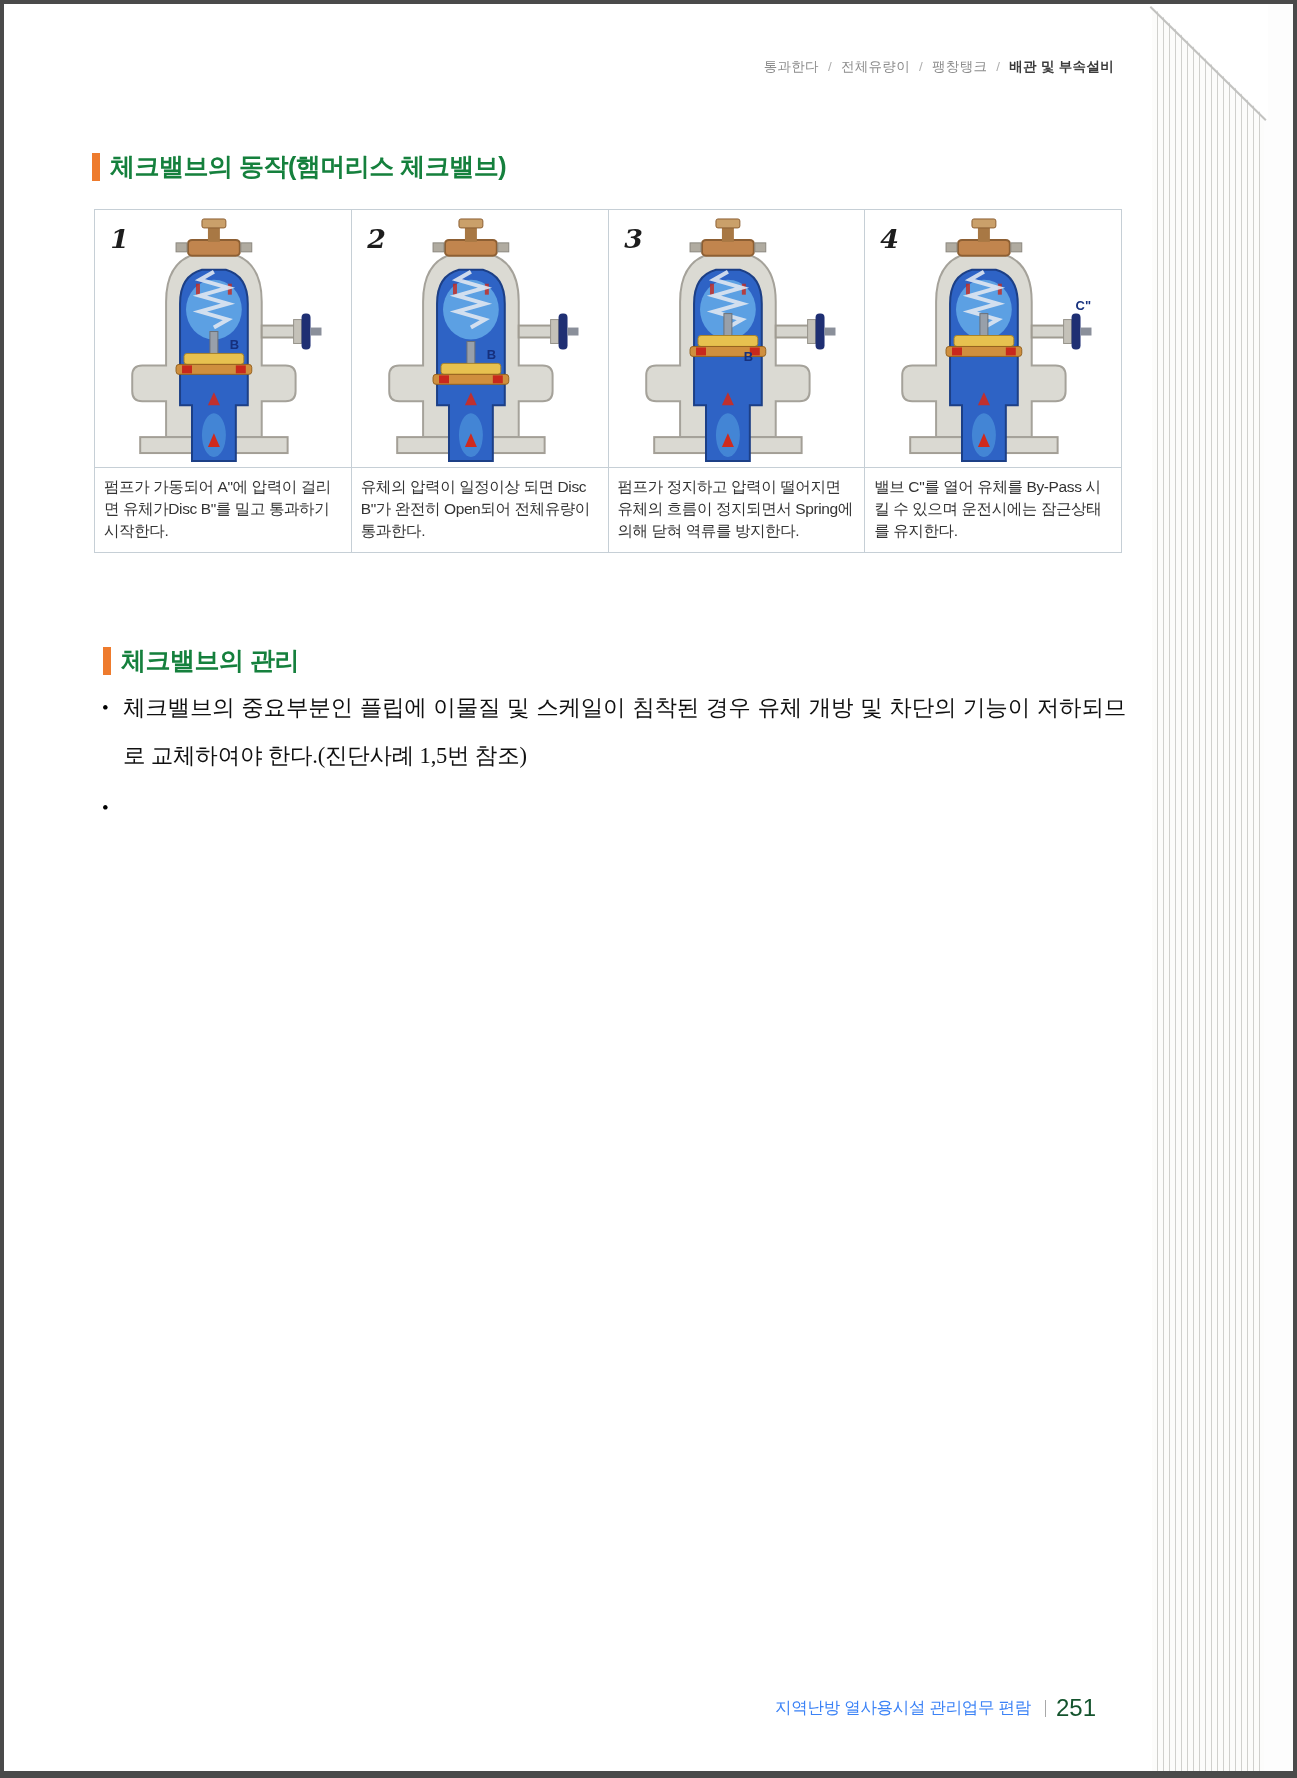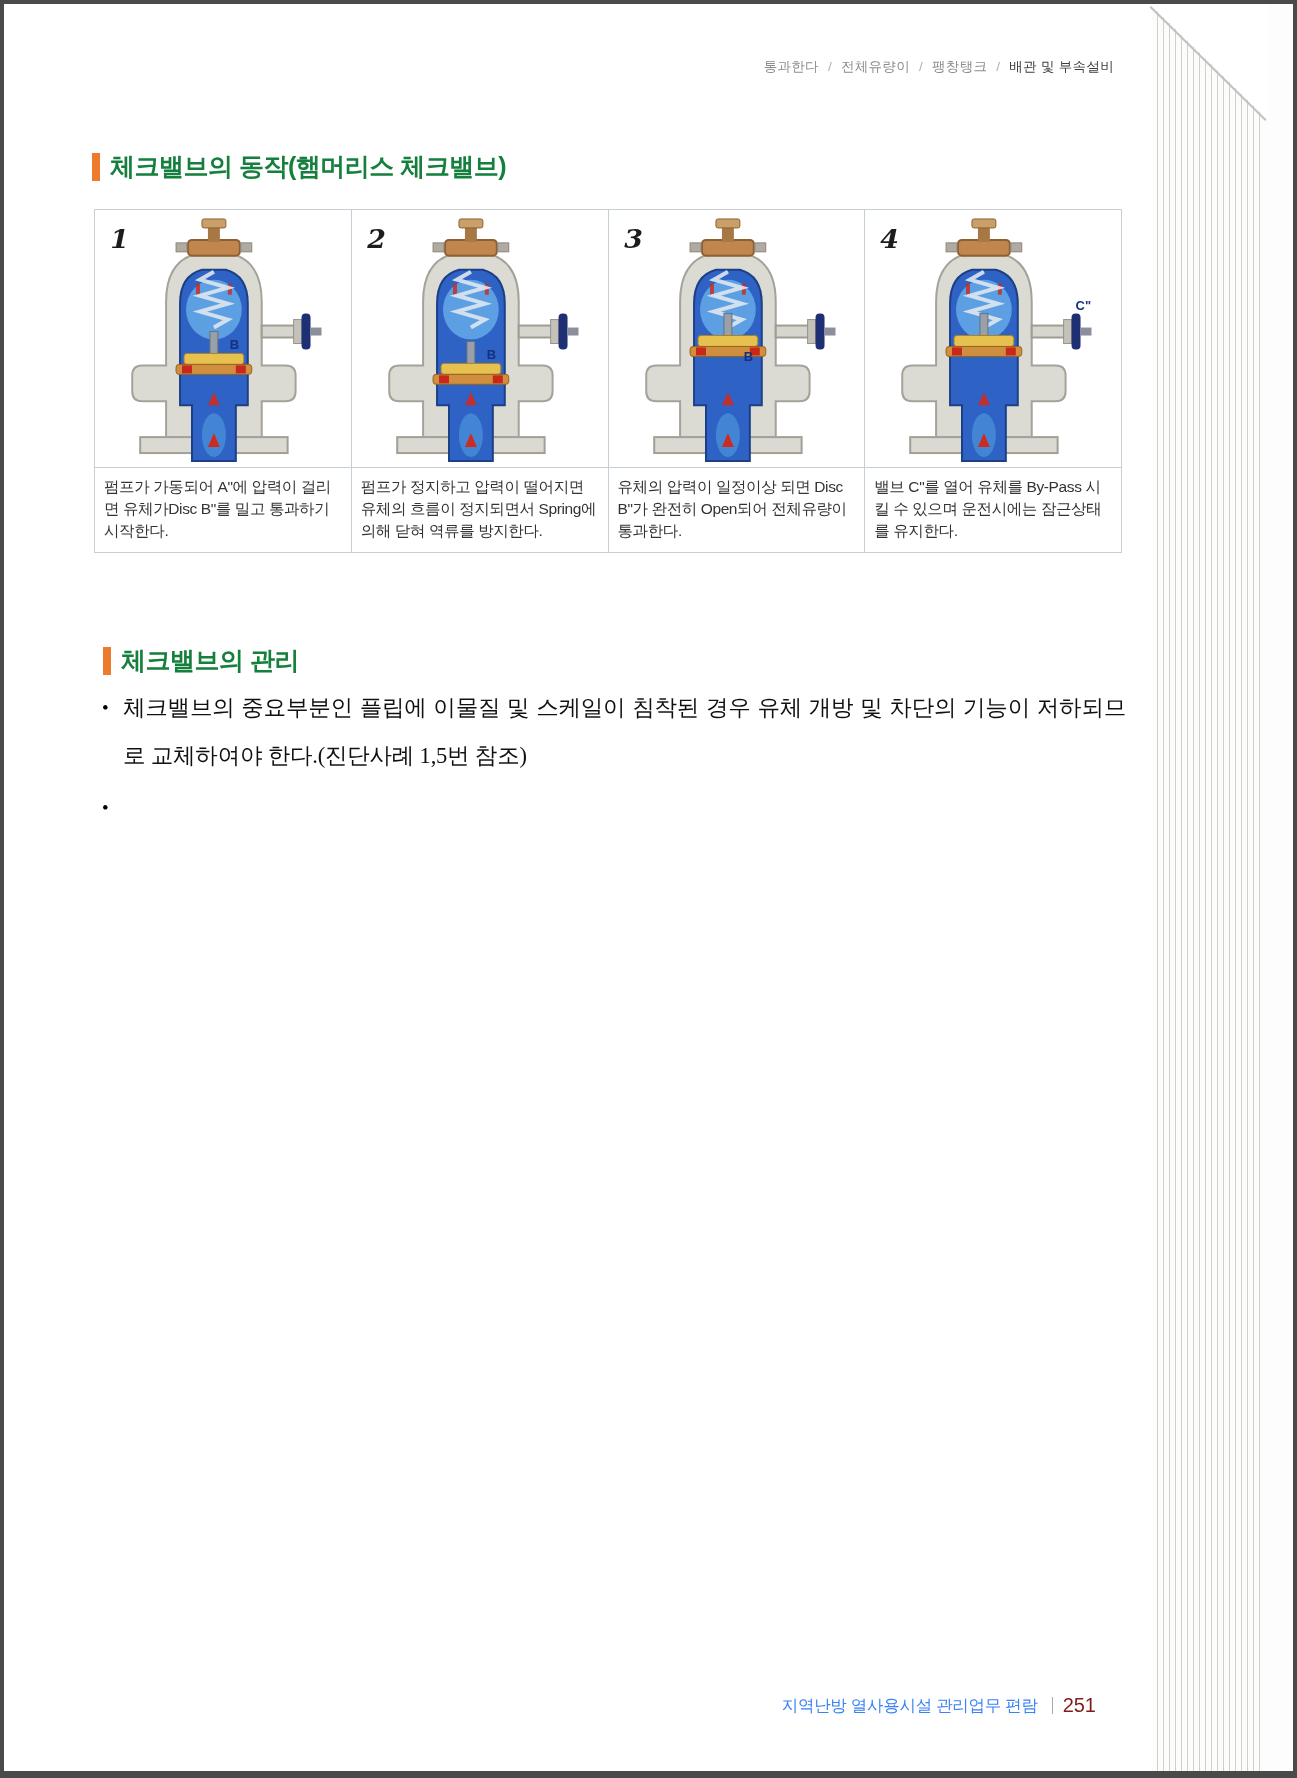--- a/index.html
+++ b/index.html
@@ -22,21 +22,21 @@
   .corner-line {
     position:absolute; left:1147px; top:2px; width:162px; height:2px;
     background:#c2c2c0; transform-origin:0 0; transform:rotate(44.5deg);
   }
   
   .breadcrumb {
     position:absolute; top:54px; right:179px;
     font-size:13.5px; color:#8c8c8c; letter-spacing:.3px; white-space:nowrap;
   }
   .breadcrumb .sep { margin:0 9px; color:#b0b0b0; }
-  .breadcrumb .current { color:#3b3b3b; font-weight:normal; }
+  .breadcrumb .current { color:#3b3b3b; font-weight:bold; }
   
   .section-title { position:absolute; left:88px; display:flex; align-items:center; }
   .section-title .bar { width:8px; height:28px; background:#ee7b2d; margin-right:10px; }
   .section-title h2 { font-size:25px; font-weight:bold; color:#15803d; letter-spacing:-0.5px; }
   #title1 { top:146px; }
   #title2 { top:640px;padding-left:11px; }
   
   .valve-table {
     position:absolute; left:90px; top:205px; width:1028px;
     display:grid; grid-template-columns:repeat(4,1fr);
@@ -65,21 +65,21 @@
   .bullet .dot {
     position:absolute; left:2px; top:0; font-size:19px; line-height:48px; color:#000;
   }
   
   .footer {
     position:absolute; top:1690px; right:197px;
     display:flex; align-items:center; white-space:nowrap;
   }
   .footer .book { font-size:16.5px; color:#3b82f6; letter-spacing:-0.3px; }
   .footer .divider { width:1px; height:17px; background:#a8a8a8; margin:0 10px 0 14px; }
-  .footer .pagenum { font-size:20px; color:#7f1d1d;text-align:right; }
+  .footer .pagenum { font-size:24px; color:#14532d;text-align:right; }
 </style>
 </head>
 <body>
 
 <svg width="0" height="0" style="position:absolute" aria-hidden="true">
   <defs>
     <g id="valve-body">
 
       <rect x="44" y="228" width="148" height="16" fill="#dad9d2" stroke="#a39f96" stroke-width="2"></rect>
 
@@ -170,22 +170,22 @@
         <use href="#valve-body"></use>
         <g transform="translate(0,-16)">
             <use href="#valve-disc"></use>
           </g>
         <text class="num" x="14" y="38">4</text>
         <text class="lbl" x="210" y="100">C"</text>
       </svg>
     </div>
 
     <div class="cap-cell">펌프가 가동되어 A"에 압력이 걸리면 유체가Disc B"를 밀고 통과하기 시작한다.</div>
+    <div class="cap-cell">유체의 압력이 일정이상 되면 Disc B"가 완전히 Open되어 전체유량이 통과한다.</div>
     <div class="cap-cell">펌프가 정지하고 압력이 떨어지면 유체의 흐름이 정지되면서 Spring에 의해 닫혀 역류를 방지한다.</div>
-    <div class="cap-cell">유체의 압력이 일정이상 되면 Disc B"가 완전히 Open되어 전체유량이 통과한다.</div>
     <div class="cap-cell">밸브 C"를 열어 유체를 By-Pass 시킬 수 있으며 운전시에는 잠근상태를 유지한다.</div>
   </div>
 
   <div class="section-title" id="title2">
     <div class="bar"></div>
     <h2>체크밸브의 관리</h2>
   </div>
 
   <div class="bullets">
     <div class="bullet">

